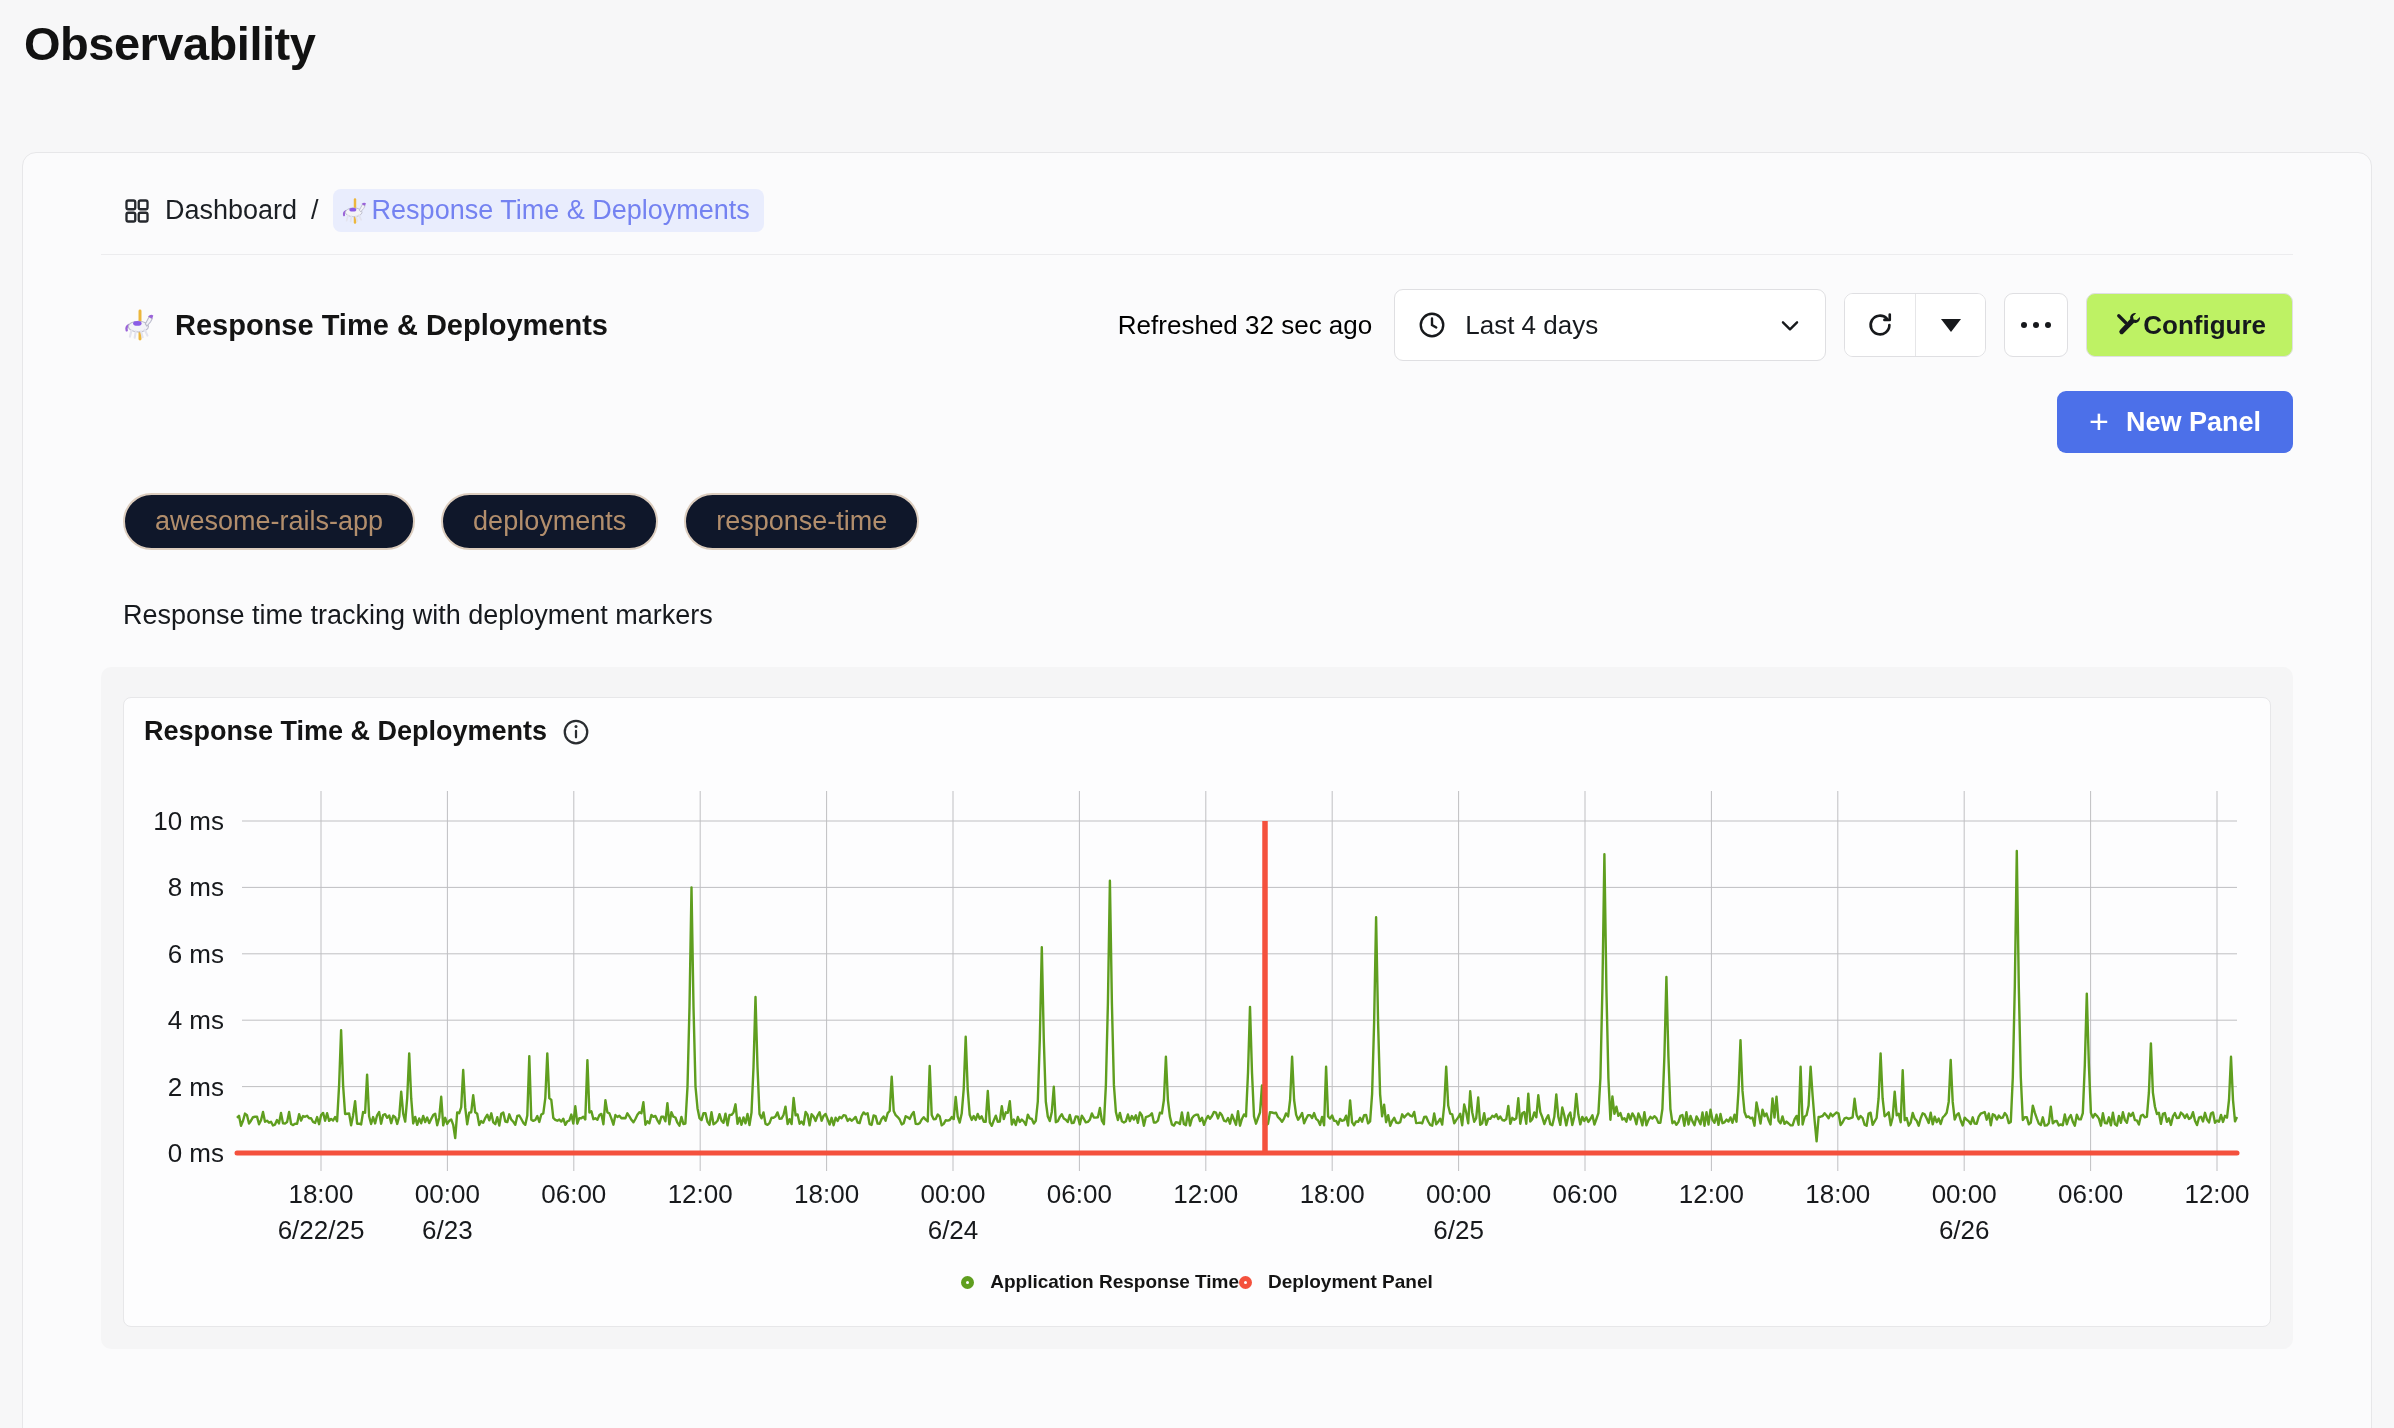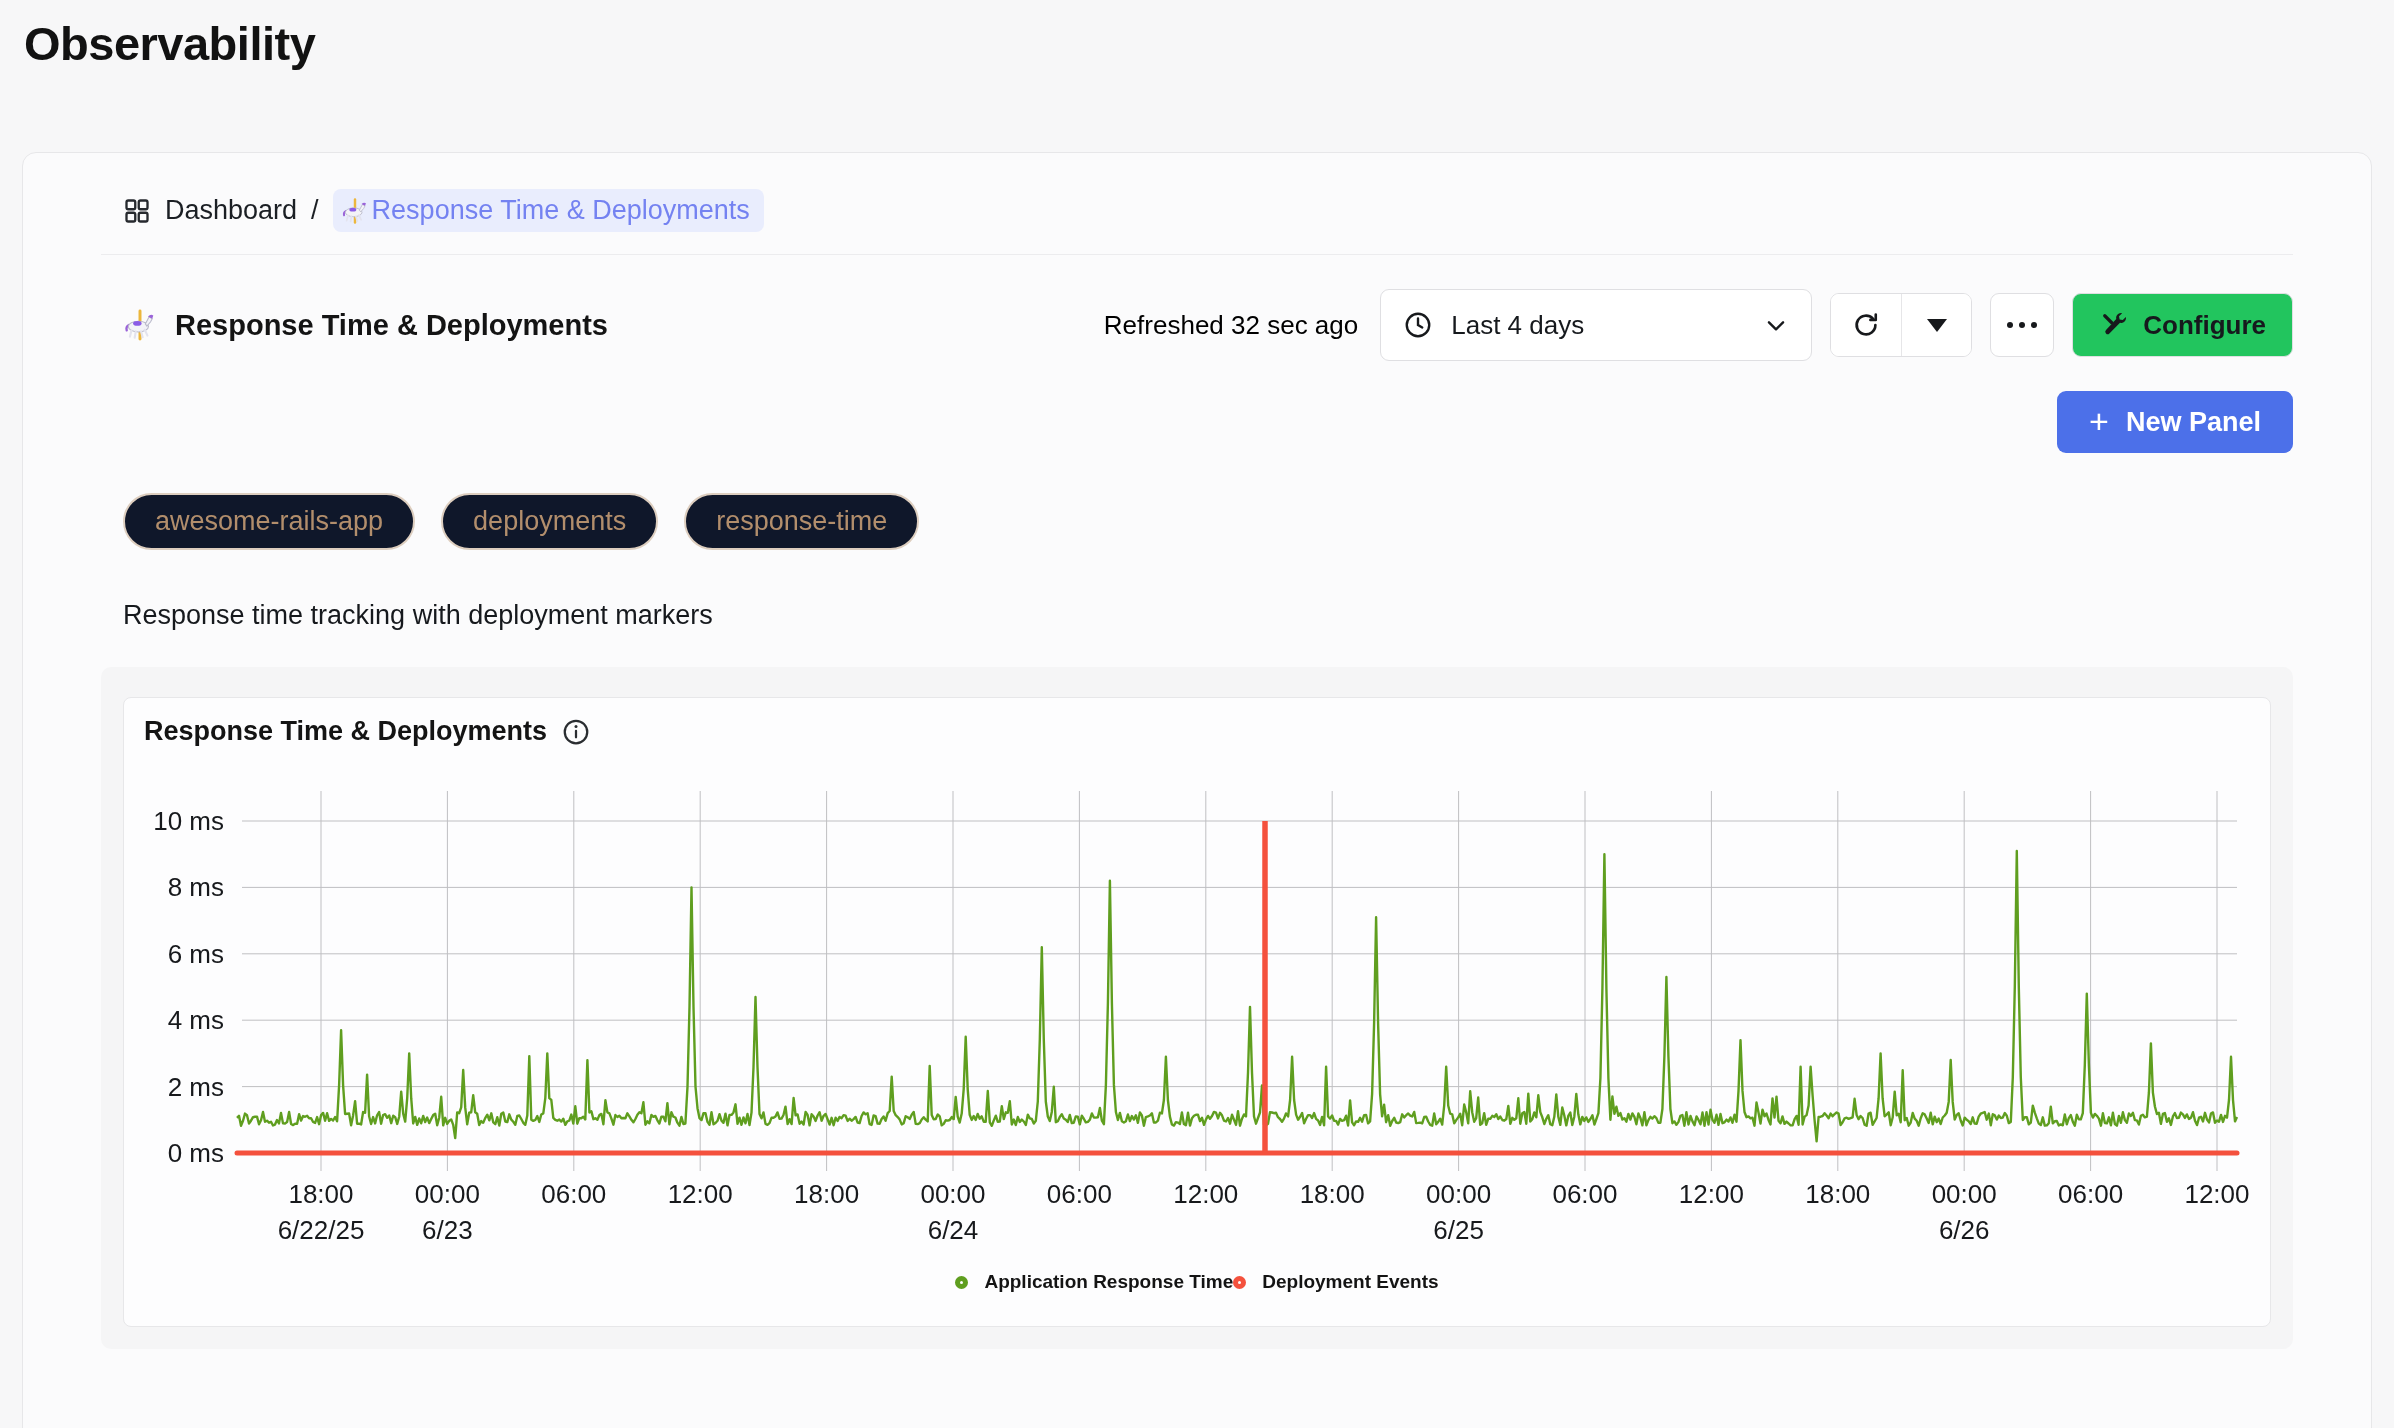--- a/index.html
+++ b/index.html
@@ -47,22 +47,22 @@
     align-items:center; justify-content:center; cursor:pointer;
   }
   .split-btn button + button { border-left:1px solid #e6e6e8; }
   .caret { width:0; height:0; border-left:10px solid transparent; border-right:10px solid transparent; border-top:13px solid #17191c; }
   .icon-btn {
     width:64px; height:64px; background:#fff; border:1px solid #dfdfe2; border-radius:9px;
     display:flex; align-items:center; justify-content:center; gap:6px; cursor:pointer;
   }
   .icon-btn .dot { width:6px; height:6px; border-radius:50%; background:#17191c; }
   .configure-btn {
-    height:64px; padding:0 26px; background:#22c55e; border:1px solid #dfdfe2; border-radius:9px;
-    display:flex; align-items:center; gap:14px; font-size:26px; font-weight:600; color:#16191d;
+    height:64px; padding:0 26px; background:#bef264; border:1px solid #dfdfe2; border-radius:9px;
+    display:flex; align-items:center; gap:0; font-size:26px; font-weight:600; color:#16191d;
     font-family:"Liberation Sans", sans-serif; cursor:pointer;
   }
   
   .newpanel-row { display:flex; justify-content:flex-end; margin-top:30px; }
   .primary-btn {
     height:62px; padding:0 32px; background:#4c70e9; color:#fff; border:none; border-radius:9px;
     display:flex; align-items:center; gap:17px; font-size:27px; font-weight:600;
     font-family:"Liberation Sans", sans-serif; cursor:pointer;
   }
   .primary-btn .plus { font-size:34px; font-weight:400; line-height:1; margin-top:-3px; }
@@ -258,19 +258,19 @@
           <line x1="113" y1="400" x2="2113" y2="400" stroke="#f4513d" stroke-width="5" stroke-linecap="round"></line>
           <line x1="1141" y1="400" x2="1141" y2="68" stroke="#f4513d" stroke-width="5.5"></line>
         </svg>
       <div class="legend">
         <span class="legend-item">
           <span class="ring" style="border-color: rgb(95, 158, 31);"></span>
           <span>Application Response Time</span>
         </span>
         <span class="legend-item">
           <span class="ring" style="border-color: rgb(244, 81, 61);"></span>
-          <span>Deployment Events</span>
+          <span>Deployment Panel</span>
         </span>
       </div>
     </div>
   </div>
 
 </div>
 
 </body></html>

